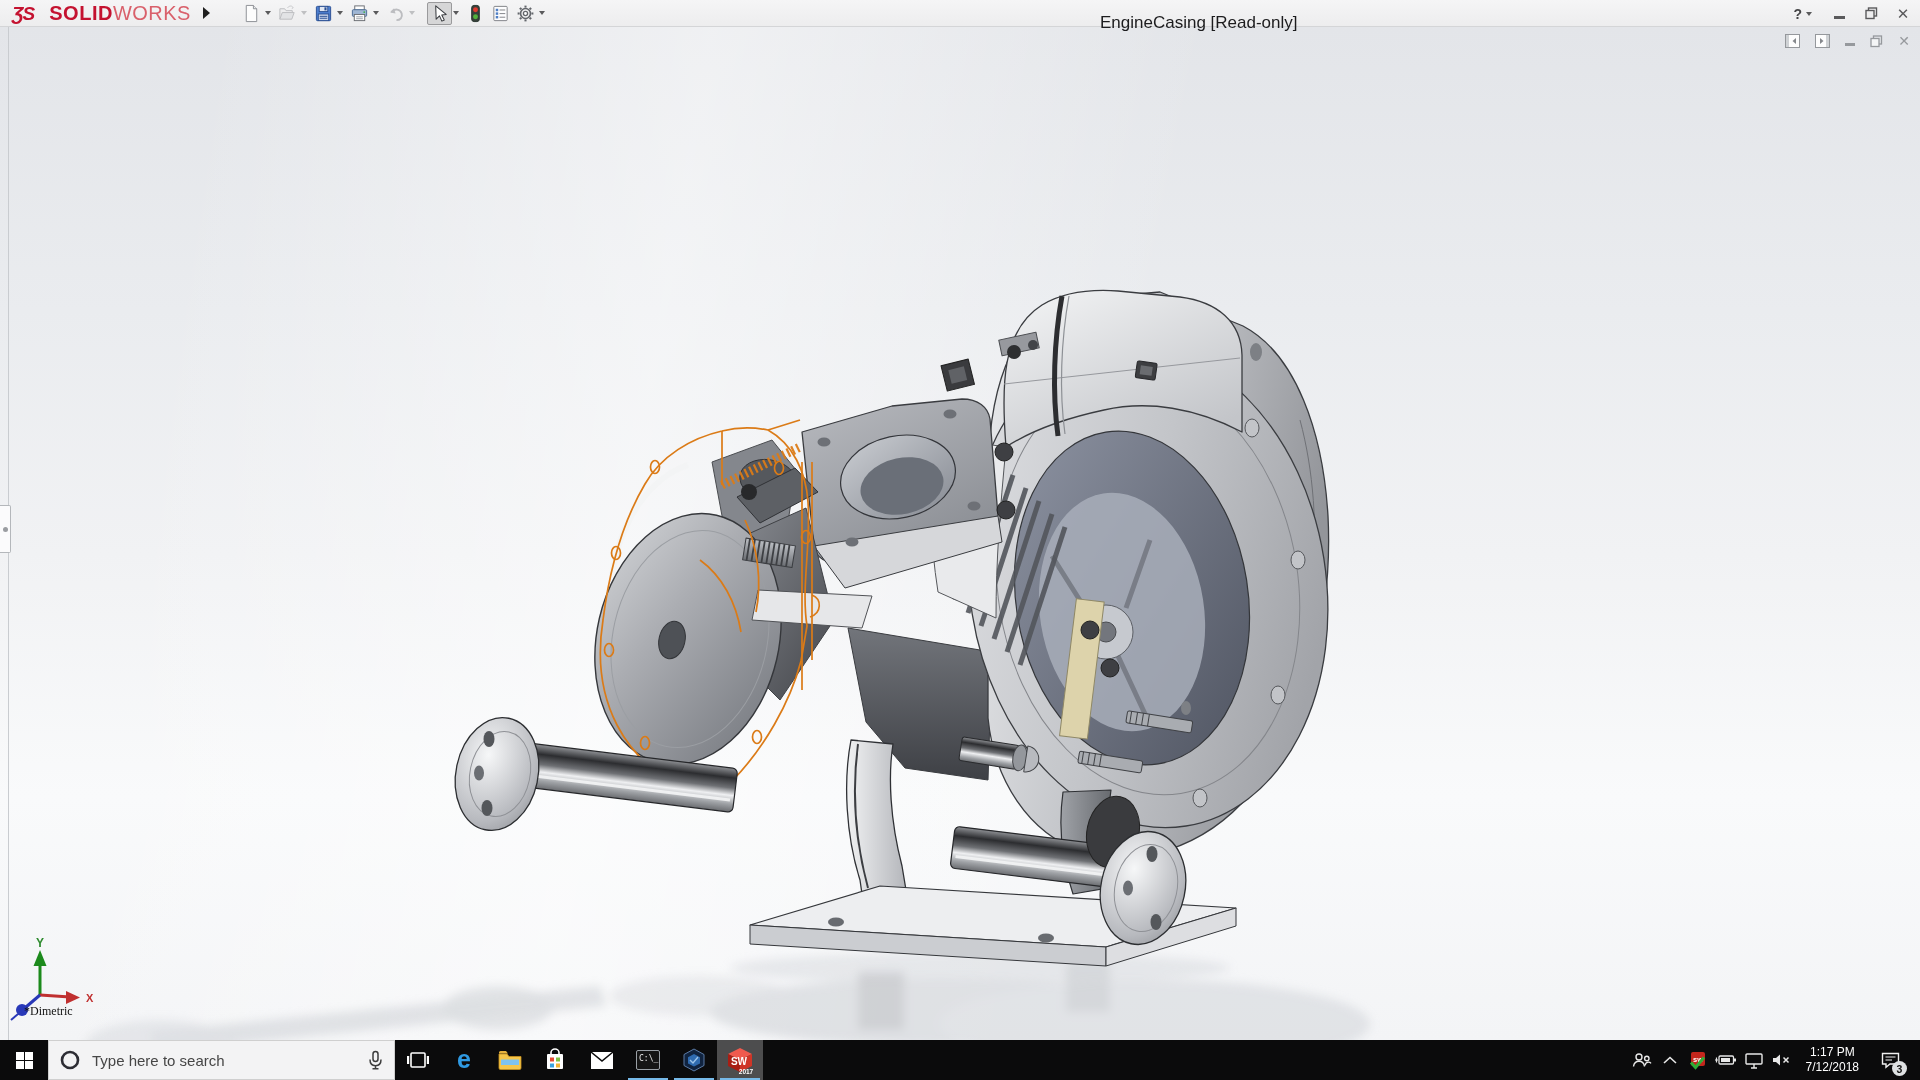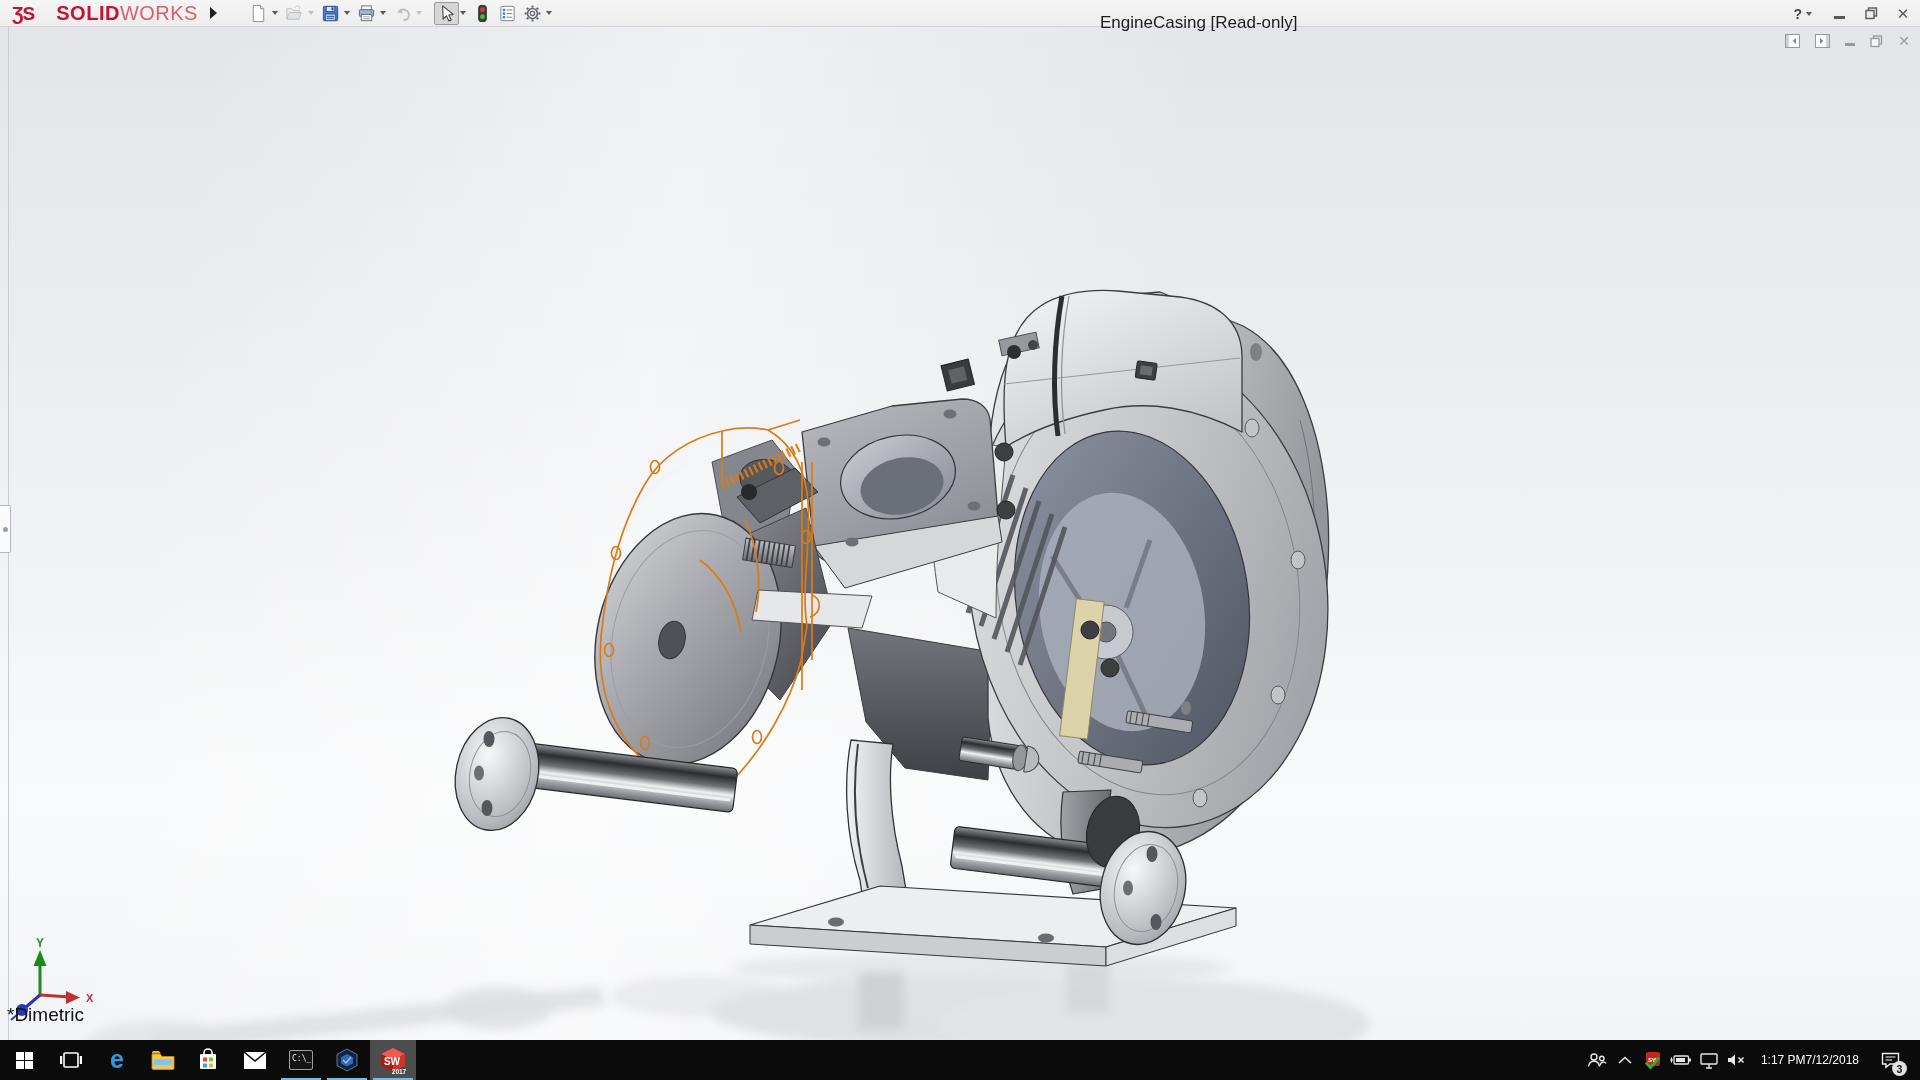--- a/index.html
+++ b/index.html
@@ -4,21 +4,21 @@
 <style>
   html,body{margin:0;padding:0;width:1920px;height:1080px;overflow:hidden;
     font-family:"Liberation Sans",sans-serif;background:#000;}
   *{box-sizing:border-box;}
 
   
   #titlebar{position:absolute;top:0;left:0;width:1920px;height:27px;
     background:linear-gradient(#f5f5f6,#ededee);border-bottom:1px solid #d4d5d7;
     display:flex;align-items:center;z-index:30;}
   #logo{display:flex;align-items:baseline;padding-left:12px;user-select:none;}
-  #logo .ds-mark{font-weight:bold;font-size:19px;color:#c41230;letter-spacing:-1px;margin-right:22px;}
+  #logo .ds-mark{font-style:italic;font-weight:bold;font-size:19px;color:#c41230;letter-spacing:-1px;margin-right:15px;}
   #logo .bold{font-weight:bold;font-size:20px;color:#c41230;letter-spacing:.5px;}
   #logo .light{font-weight:normal;font-size:20px;color:#d9606b;letter-spacing:.5px;}
   #flyout{margin-left:10px;display:flex;align-items:center;}
   #toolbar{display:flex;align-items:center;margin-left:28px;}
   .tb-btn{width:25px;height:23px;display:flex;align-items:center;justify-content:center;border:1px solid transparent;border-radius:2px;}
   .tb-btn.pressed{background:#d6d6d7;border:1px solid #9a9a9c;}
   .caret{width:0;height:0;border-left:3.5px solid transparent;border-right:3.5px solid transparent;border-top:4px solid #5a5a5c;margin:0 4px 0 1px;}
   .caret.disabled{border-top-color:#bfc0c2;}
   .tb-sep{width:8px;}
   #win-title{position:absolute;left:1100px;top:13px;font-size:17px;color:#1c1c1e;}
@@ -35,36 +35,36 @@
       linear-gradient(180deg,#e3e5e9 0%,#eaecef 28%,#f1f2f4 52%,#f9fafb 76%,#f3f4f6 100%);}
   #model-svg{position:absolute;left:0;top:0;}
   #doc-controls{position:absolute;top:7px;right:10px;display:flex;align-items:center;gap:15px;z-index:5;}
   #doc-controls .dc{display:flex;align-items:center;justify-content:center;color:#8e9195;}
   .dc-min{width:10px;height:2.5px;background:#96999d;margin-top:7px;}
   .dc-close{font-size:14px;color:#96999d;line-height:1;}
   #left-splitter{position:absolute;left:8px;top:0;bottom:0;width:1px;background:#c9ccd0;}
   #left-tab{position:absolute;left:0;top:478px;width:11px;height:48px;background:#fbfbfc;
     border:1px solid #b4b7bb;border-left:none;border-radius:0 2px 2px 0;}
   #left-tab::after{content:"";position:absolute;left:3px;top:21px;width:5px;height:5px;border-radius:50%;background:#9a9da1;}
-  #view-label{position:absolute;left:7px;top:977px;font-size:19px;color:#111;}
+  #view-label{position:absolute;left:24px;top:977px;font-size:12px;color:#111;font-family:Liberation Serif, serif;}
 
   
   #taskbar{position:absolute;left:0;bottom:0;width:1920px;height:40px;background:#0b0b0c;
     display:flex;align-items:stretch;color:#fff;z-index:40;}
   #start-btn{width:48px;display:flex;align-items:center;justify-content:center;}
   #search-box{width:347px;background:#f3f3f4;border:1px solid #cfcfcf;display:flex;align-items:center;padding:0 10px;gap:11px;}
   #search-text{color:#464646;font-size:15px;white-space:nowrap;}
   #mic{margin-left:auto;display:flex;align-items:center;}
   #taskbar-apps{display:flex;align-items:stretch;}
   .app-tile{width:46px;position:relative;display:flex;align-items:center;justify-content:center;}
   .app-tile.active{background:#4d4d4e;}
   .app-tile .underline{position:absolute;bottom:0;left:3px;right:3px;height:2px;background:#76b9e8;}
   #tray{margin-left:auto;display:flex;align-items:center;gap:4px;padding-right:2px;}
   .tray-ic{min-width:24px;height:40px;display:flex;align-items:center;justify-content:center;}
-  #clock{display:flex;flex-direction:row;text-align:center;font-size:12px;line-height:15px;padding:0 8px;white-space:nowrap;}
+  #clock{display:flex;flex-direction:column;text-align:center;font-size:12px;line-height:15px;padding:0 8px;white-space:nowrap;}
   #action-center{position:relative;width:38px;height:40px;display:flex;align-items:center;justify-content:center;}
   #notif-badge{position:absolute;right:2px;bottom:4px;width:15px;height:15px;border-radius:50%;
     background:#dfe1e3;color:#111;font-size:10.5px;font-weight:bold;display:flex;align-items:center;justify-content:center;}
   #show-desktop{width:5px;border-left:1px solid #3a3c3e;}
 </style>
 </head>
 <body>
 
 <div id="titlebar">
   <div id="logo">
@@ -481,20 +481,32 @@
 </div>
 
 <div id="taskbar">
   <div id="start-btn">
     <svg width="17" height="17">
       <rect x="0" y="0" width="8" height="8" fill="#fff"></rect>
         <rect x="9" y="0" width="8" height="8" fill="#fff"></rect>
       <rect x="0" y="9" width="8" height="8" fill="#fff"></rect>
         <rect x="9" y="9" width="8" height="8" fill="#fff"></rect>
     </svg>
+  </div>
+  <div id="search-box">
+    <svg width="22" height="22">
+        <circle cx="11" cy="11" r="8" fill="none" stroke="#2d2d34" stroke-width="2.6"></circle>
+      </svg>
+    <span id="search-text">Type here to search</span>
+    <span id="mic">
+      <svg width="17" height="21">
+          <rect x="6" y="1.5" width="5" height="10" rx="2.5" fill="none" stroke="#3c3c3c" stroke-width="1.5"></rect>
+          <path d="M3 9.5c0 4.2 2.6 6.2 5.5 6.2S14 13.7 14 9.5M8.5 15.7v3M5.5 18.7h6" fill="none" stroke="#3c3c3c" stroke-width="1.5"></path>
+        </svg>
+    </span>
   </div>
   <div id="taskbar-apps">
       <div class="app-tile">
         <svg width="24" height="24">
           <rect x="5" y="5" width="14" height="14" rx="1" fill="none" stroke="#fff" stroke-width="1.6"></rect>
           <rect x="1" y="8" width="2.2" height="8" fill="#fff"></rect>
           <rect x="20.8" y="8" width="2.2" height="8" fill="#fff"></rect>
         </svg>
       </div>
       <div class="app-tile">

